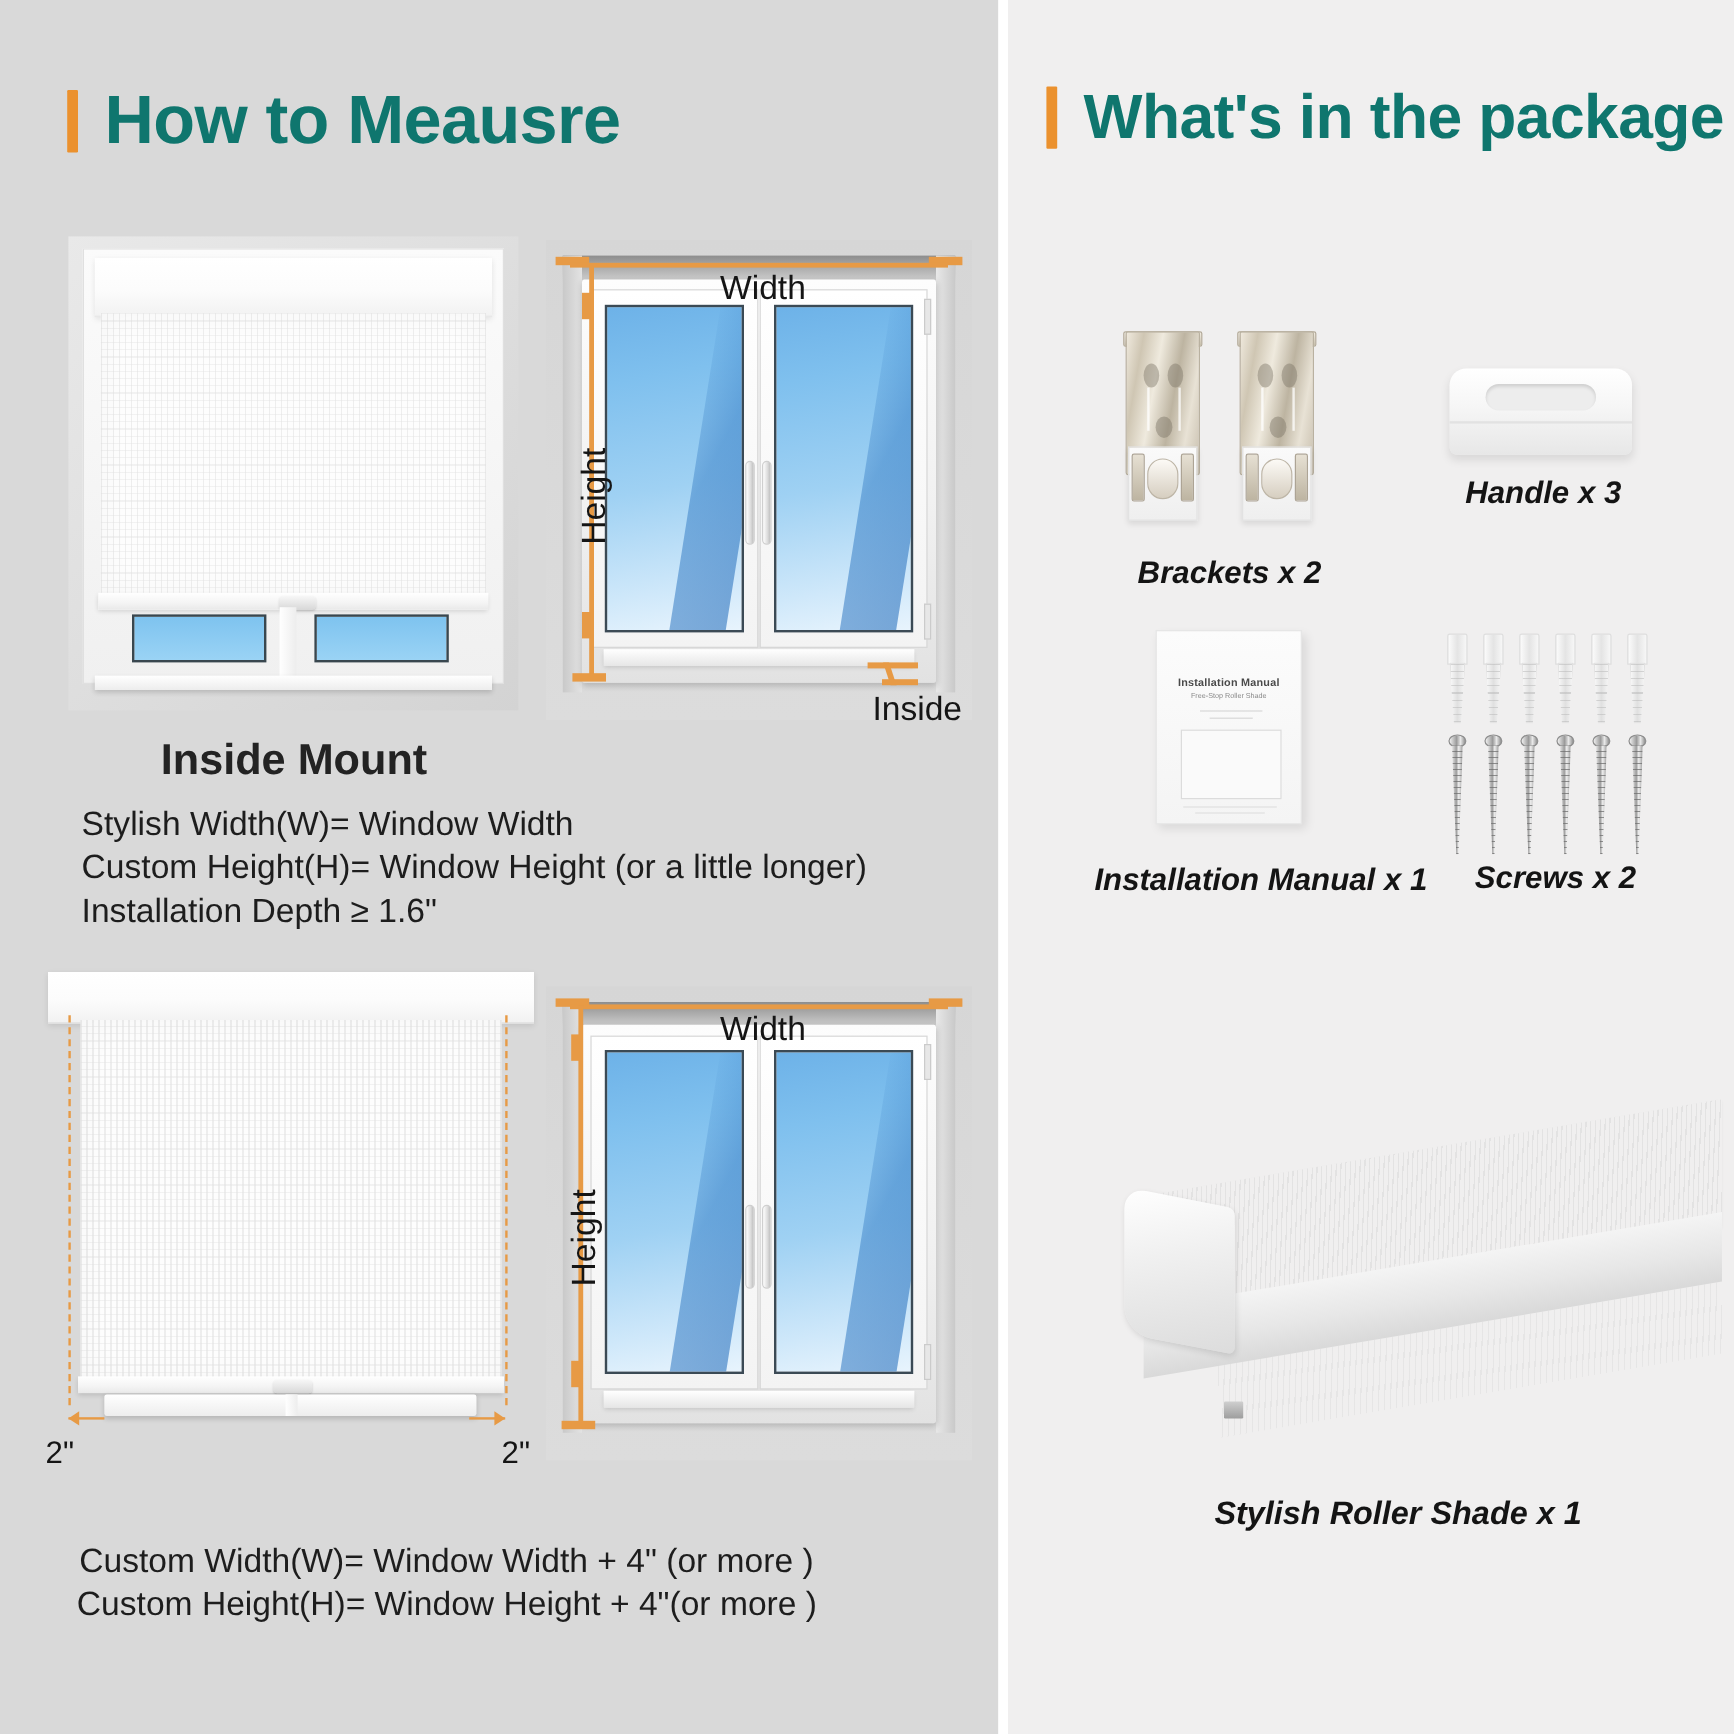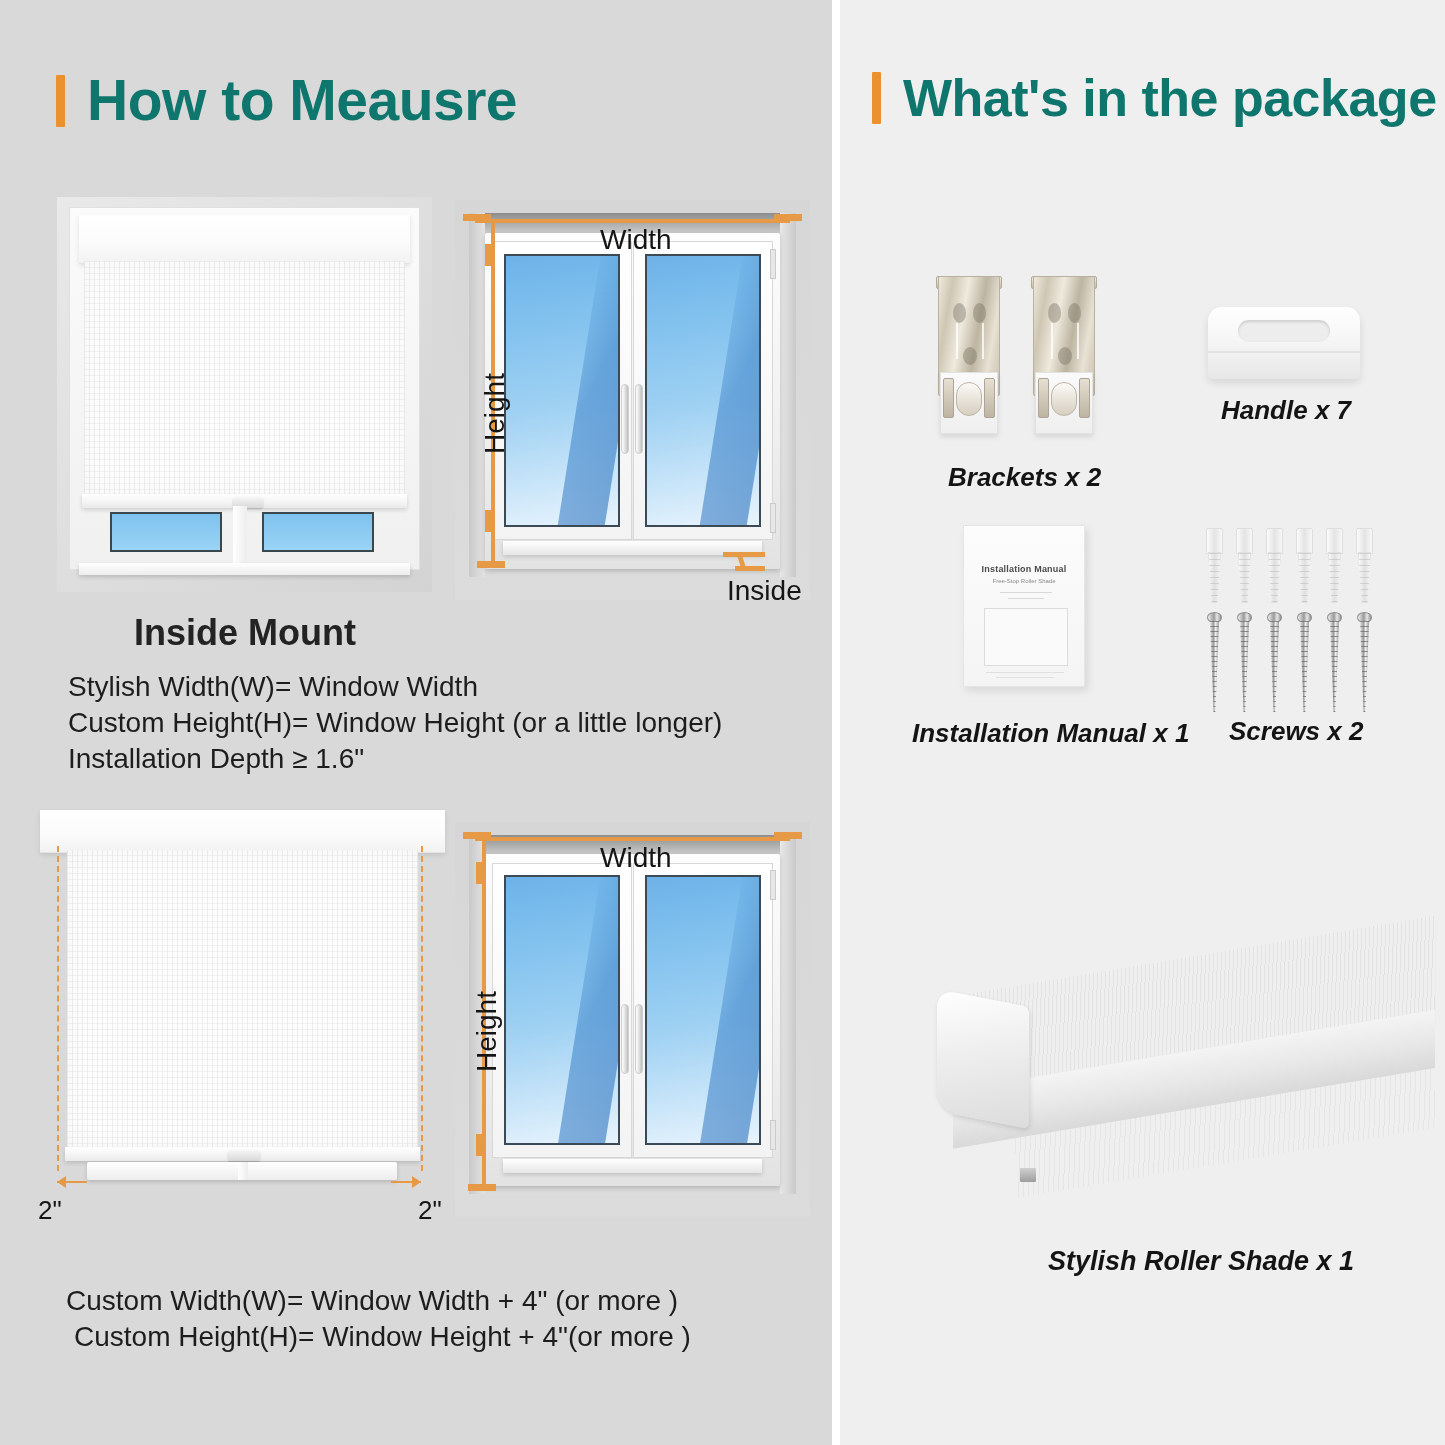--- a/index.html
+++ b/index.html
@@ -326,21 +326,21 @@
     <div class="m-label" style="left:145px;top:20px;">Width</div>
 
     <div class="m-line" style="left:27px;top:16px;width:4px;height:350px;"></div>
     <div class="m-cap" style="left:13px;top:362px;width:28px;height:7px;"></div>
     <div class="m-cap" style="left:21px;top:40px;width:7px;height:22px;"></div>
     <div class="m-cap" style="left:21px;top:312px;width:7px;height:22px;"></div>
     <div class="m-label vert" style="left:16px;top:250px;">Height</div>
   </div>
 
   <div class="mount-line" style="left:66px;top:1285px;">Custom Width(W)= Window Width + 4" (or more )</div>
-  <div class="mount-line" style="left:74px;top:1321px;">Custom Height(H)= Window Height + 4"(or more )</div>
+  <div class="mount-line" style="left:64px;top:1321px;">Custom Height(H)= Window Height + 4"(or more )</div>
 
   <div class="pkg-item" style="left:938px;top:276px;width:180px;height:170px;">
     <div class="bracket" style="left:0;top:0;">
       <div class="lip"></div>
       <div class="body">
         <div class="slot" style="left:14px;top:26px;width:13px;height:20px;"></div>
         <div class="slot" style="left:34px;top:26px;width:13px;height:20px;"></div>
         <div class="slot" style="left:24px;top:70px;width:14px;height:18px;"></div>
         <div class="rib" style="left:17px;top:46px;height:36px;"></div>
         <div class="rib" style="left:43px;top:46px;height:36px;"></div>
@@ -361,21 +361,21 @@
       </div>
       <div class="plate"></div>
       <div class="tab" style="left:5px;"></div>
       <div class="tab" style="right:5px;"></div>
       <div class="cap"></div>
     </div>
   </div>
   <div class="pkg-label" style="left:948px;top:462px;">Brackets x 2</div>
 
   <div class="handle" style="left:1208px;top:307px;"></div>
-  <div class="pkg-label" style="left:1221px;top:395px;">Handle x 7</div>
+  <div class="pkg-label" style="left:1221px;top:395px;">Handle x 3</div>
 
   <div class="manual" style="left:963px;top:525px;">
     <div class="m-title">Installation Manual</div>
     <div class="m-sub">Free-Stop Roller Shade</div>
     <div class="m-rule" style="top:66px;"></div>
     <div class="m-rule" style="top:72px;width:36px;left:44px;"></div>
     <div class="m-box"></div>
     <div class="m-foot" style="top:146px;"></div>
     <div class="m-foot" style="top:151px;width:58px;left:32px;"></div>
   </div>
@@ -438,15 +438,15 @@
     <div class="top" style="left:52px;top:36px;width:478px;height:108px;
         transform:skewY(-9.5deg);transform-origin:right bottom;border-radius:10px 2px 2px 10px;"></div>
     <div class="face" style="left:48px;top:130px;width:482px;height:58px;
         transform:skewY(-9.5deg);transform-origin:right top;"></div>
     <div class="endcap" style="left:32px;top:118px;width:92px;height:122px;
         transform:skewY(11deg);"></div>
     <div class="lower" style="left:110px;top:188px;width:420px;height:60px;
         transform:skewY(-9.5deg);transform-origin:right top;"></div>
     <div class="chip" style="left:115px;top:288px;width:16px;height:14px;"></div>
   </div>
-  <div class="pkg-label" style="left:1012px;top:1246px;font-size:27px;margin-left:36px;">Stylish Roller Shade x 1</div>
+  <div class="pkg-label" style="left:1012px;top:1246px;font-size:27px;">Stylish Roller Shade x 1</div>
 
 </div>
 
 </body></html>

